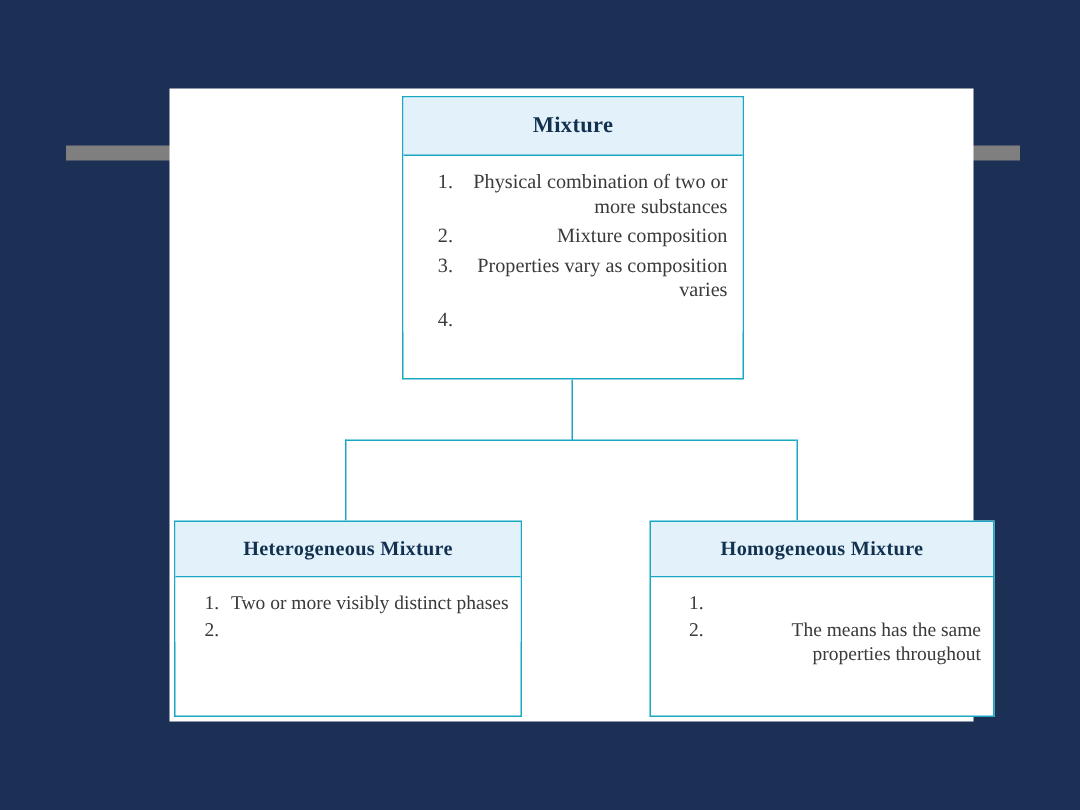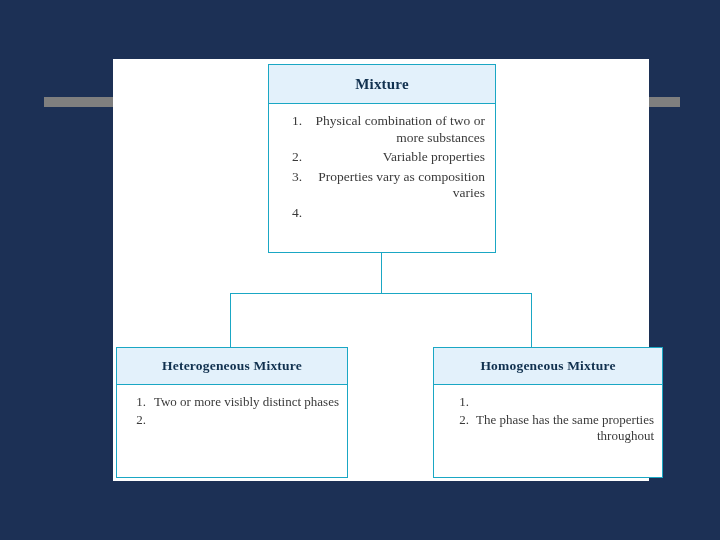--- a/index.html
+++ b/index.html
@@ -152,21 +152,21 @@
     <div class="box" id="mixture-box">
       <div class="box-header">Mixture</div>
       <div class="box-body">
         <ol class="items">
           <li>
             <span class="num">1.</span>
             <span class="txt">Physical combination of two or more substances</span>
           </li>
           <li>
             <span class="num">2.</span>
-            <span class="txt">Variable properties</span>
+            <span class="txt">Mixture composition</span>
           </li>
           <li>
             <span class="num">3.</span>
             <span class="txt">Properties vary as composition varies</span>
           </li>
           <li>
             <span class="num">4.</span>
           </li>
         </ol>
       </div>
@@ -189,20 +189,20 @@
 
     <div class="box" id="homo-box">
       <div class="box-header">Homogeneous Mixture</div>
       <div class="box-body">
         <ol class="items">
           <li>
             <span class="num">1.</span>
           </li>
           <li>
             <span class="num">2.</span>
-            <span class="txt">The phase has the same properties throughout</span>
+            <span class="txt">The means has the same properties throughout</span>
           </li>
         </ol>
       </div>
     </div>
 
   </div>
 </div>
 
 </body></html>

